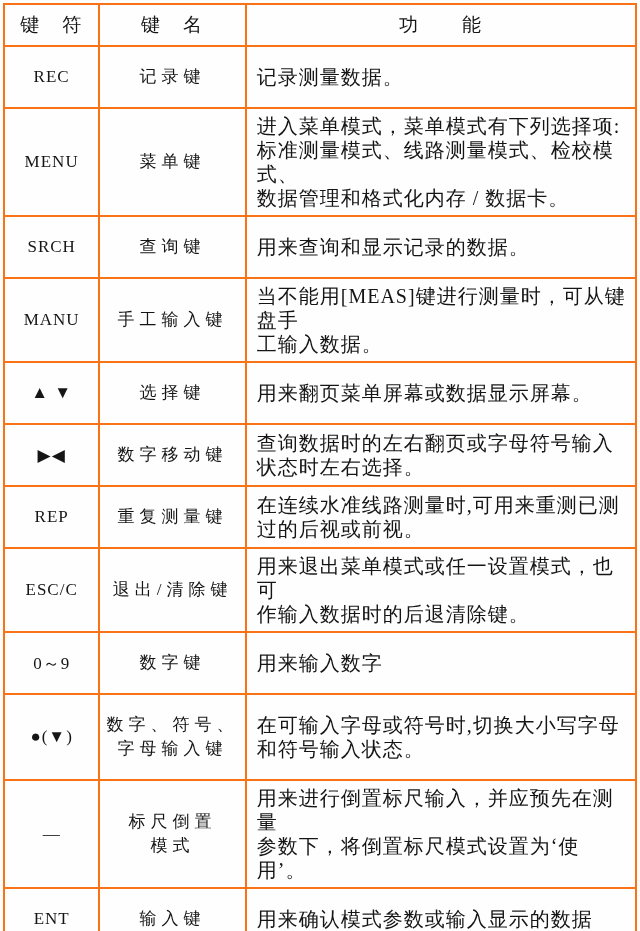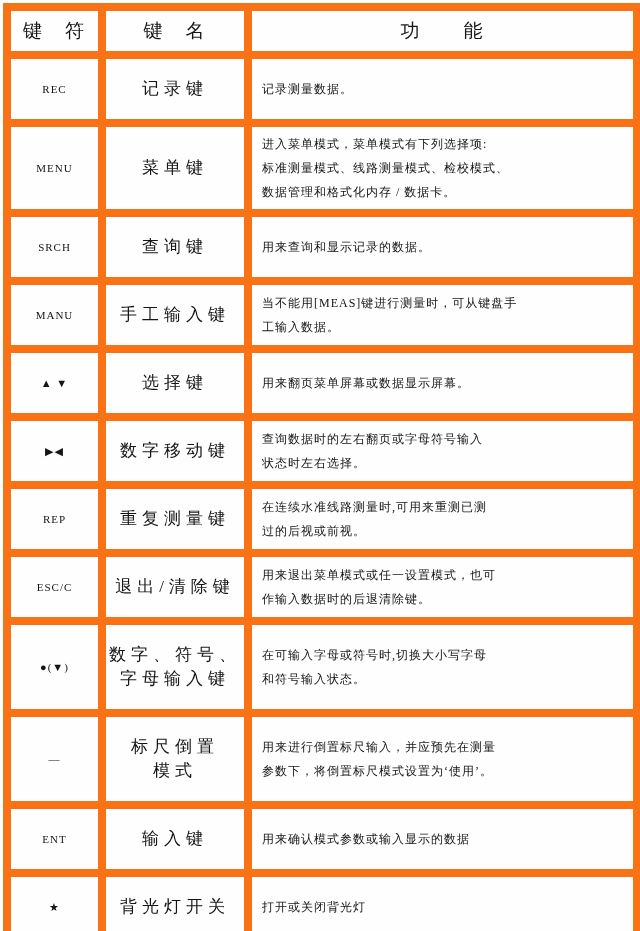--- a/index.html
+++ b/index.html
@@ -21,49 +21,49 @@
     table-layout: fixed;
     width: 634px;
     height: 925px;
     background: #fefefe;
   }
   table.key-table col.c-symbol { width: 95px; }
   table.key-table col.c-name   { width: 146px; }
   table.key-table col.c-func   { width: 389px; }
   table.key-table th,
   table.key-table td {
-    border: 8px solid #f97316;
+    border: 2px solid #f97316;
     vertical-align: middle;
     box-sizing: border-box;
   }
   th.hdr {
     font-weight: normal;
     font-size: 19px;
     letter-spacing: 2px;
     text-align: center;
     padding: 7px 2px;
   }
   td.sym {
     text-align: center;
-    font-size: 11px;
+    font-size: 17px;
     letter-spacing: 1px;
     padding: 5px 2px;
     white-space: pre-line;
   }
   td.name {
     text-align: center;
     font-size: 17px;
     letter-spacing: 5px;
     line-height: 24px;
     padding: 18px 2px;
     white-space: pre-line;
   }
   td.func {
     text-align: left;
-    font-size: 12px;
+    font-size: 20px;
     letter-spacing: 1px;
     line-height: 24px;
     padding: 5px 6px 5px 10px;
     white-space: pre-line;
   }
 </style>
 </head>
 <body>
 
 <div class="page">
@@ -121,20 +121,25 @@
         <td class="func">在连续水准线路测量时,可用来重测已测
 过的后视或前视。</td>
       </tr>
       <tr>
         <td class="sym">ESC/C</td>
         <td class="name">退出/清除键</td>
         <td class="func">用来退出菜单模式或任一设置模式，也可
 作输入数据时的后退清除键。</td>
       </tr>
       <tr>
+        <td class="sym">0～9</td>
+        <td class="name">数字键</td>
+        <td class="func">用来输入数字</td>
+      </tr>
+      <tr>
         <td class="sym">●(▼)</td>
         <td class="name">数字、符号、
 字母输入键</td>
         <td class="func">在可输入字母或符号时,切换大小写字母
 和符号输入状态。</td>
       </tr>
       <tr>
         <td class="sym">—</td>
         <td class="name">标尺倒置
 模式</td>

